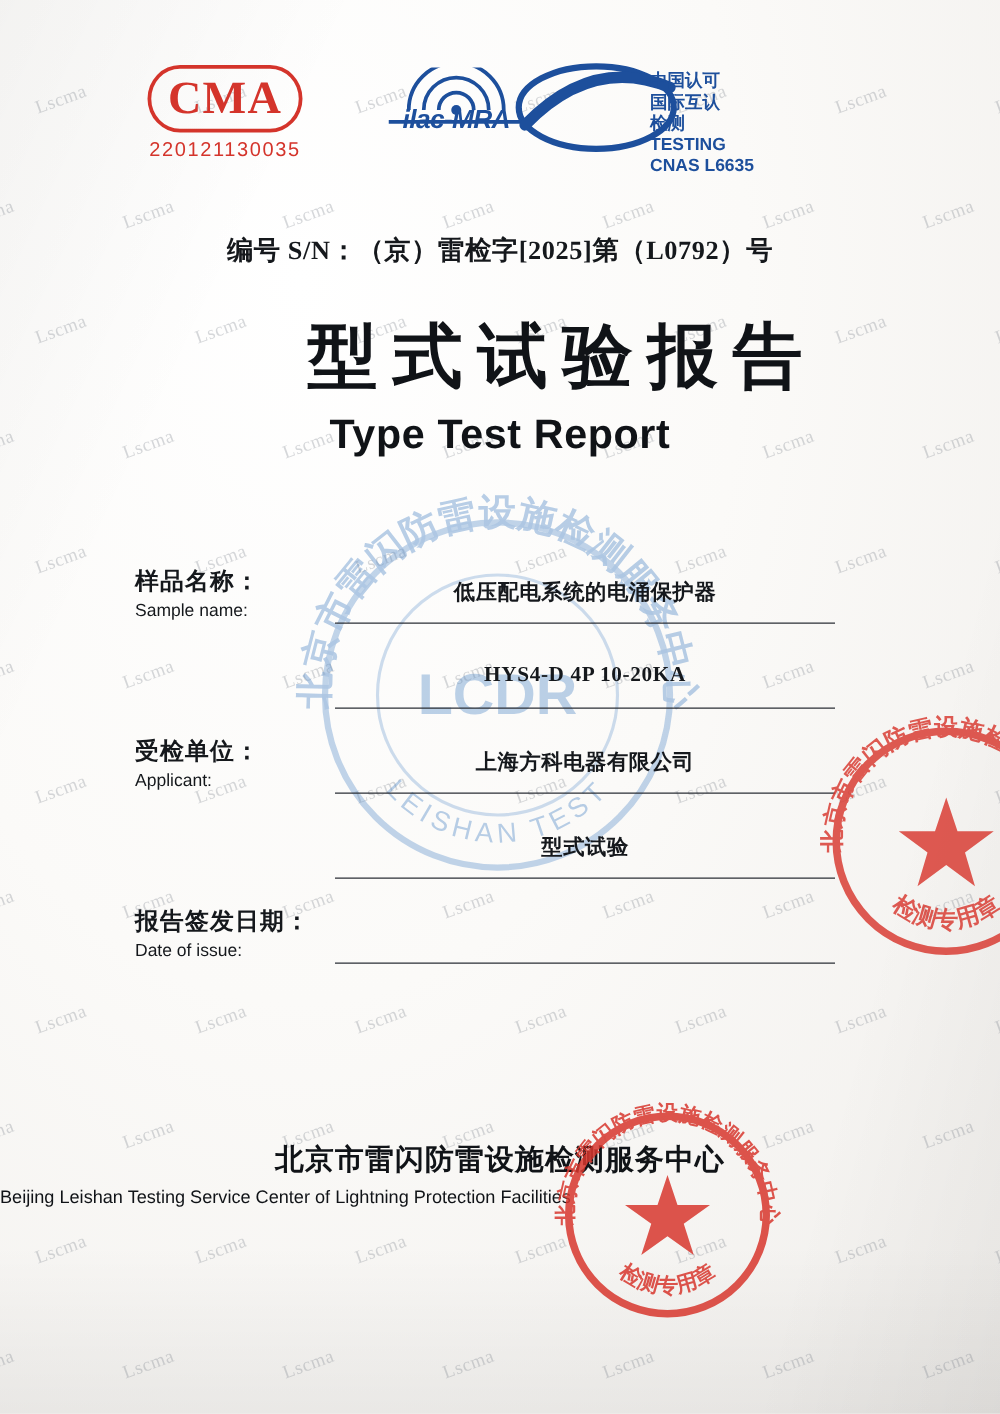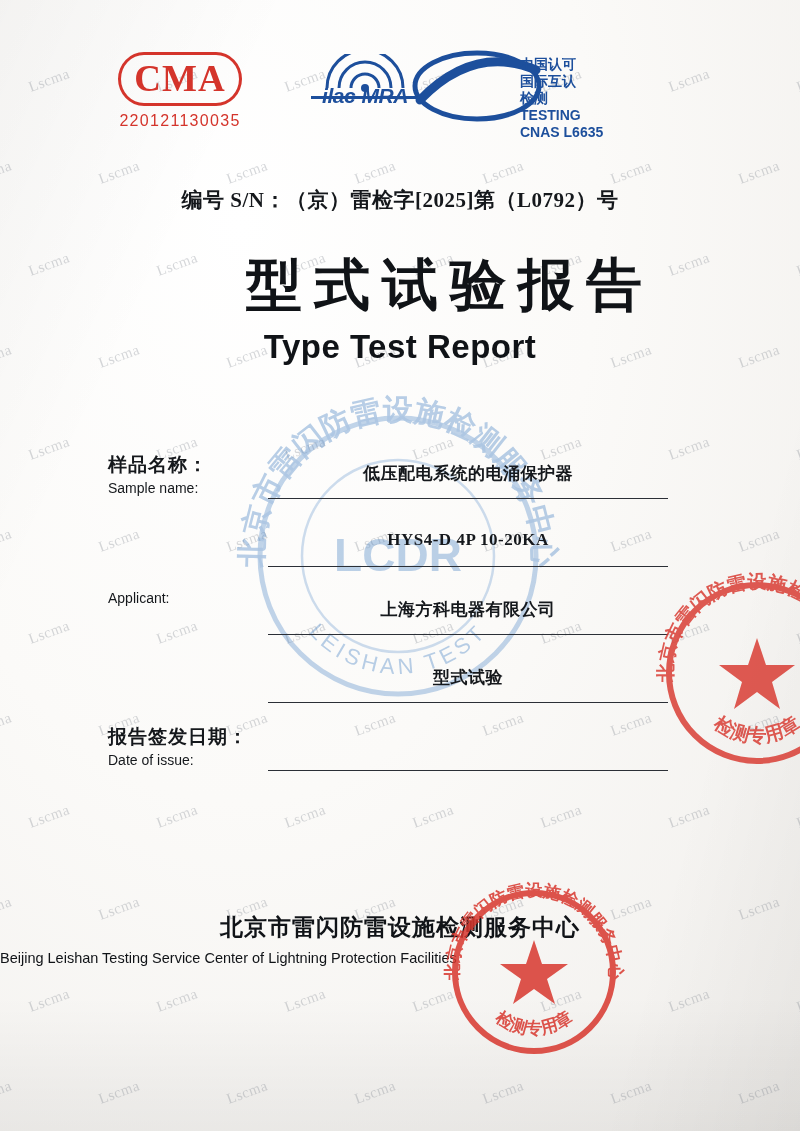--- a/index.html
+++ b/index.html
@@ -473,20 +473,21 @@
       <div class="field-line"></div>
     </div>
 
     <div class="field-row">
       <div class="field-value">HYS4-D 4P 10-20KA</div>
       <div class="field-line"></div>
     </div>
 
     <div class="field-row">
       <div class="field-label">
+        <div class="lbl-cn">受检单位：</div>
         <div class="lbl-en">Applicant:</div>
       </div>
       <div class="field-value">上海方科电器有限公司</div>
       <div class="field-line"></div>
     </div>
 
     <div class="field-row">
       <div class="field-value">型式试验</div>
       <div class="field-line"></div>
     </div>

